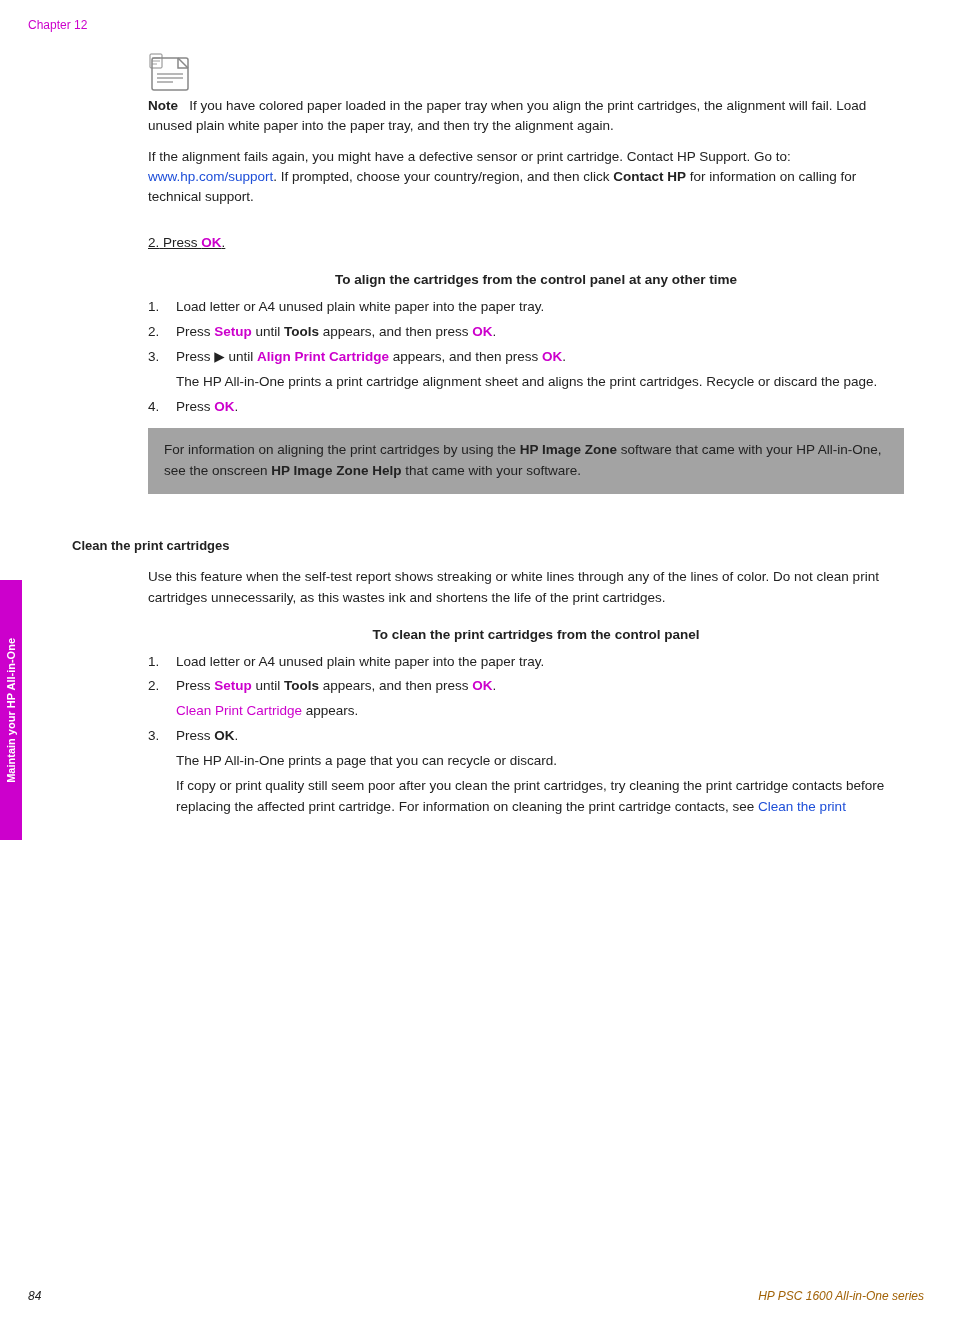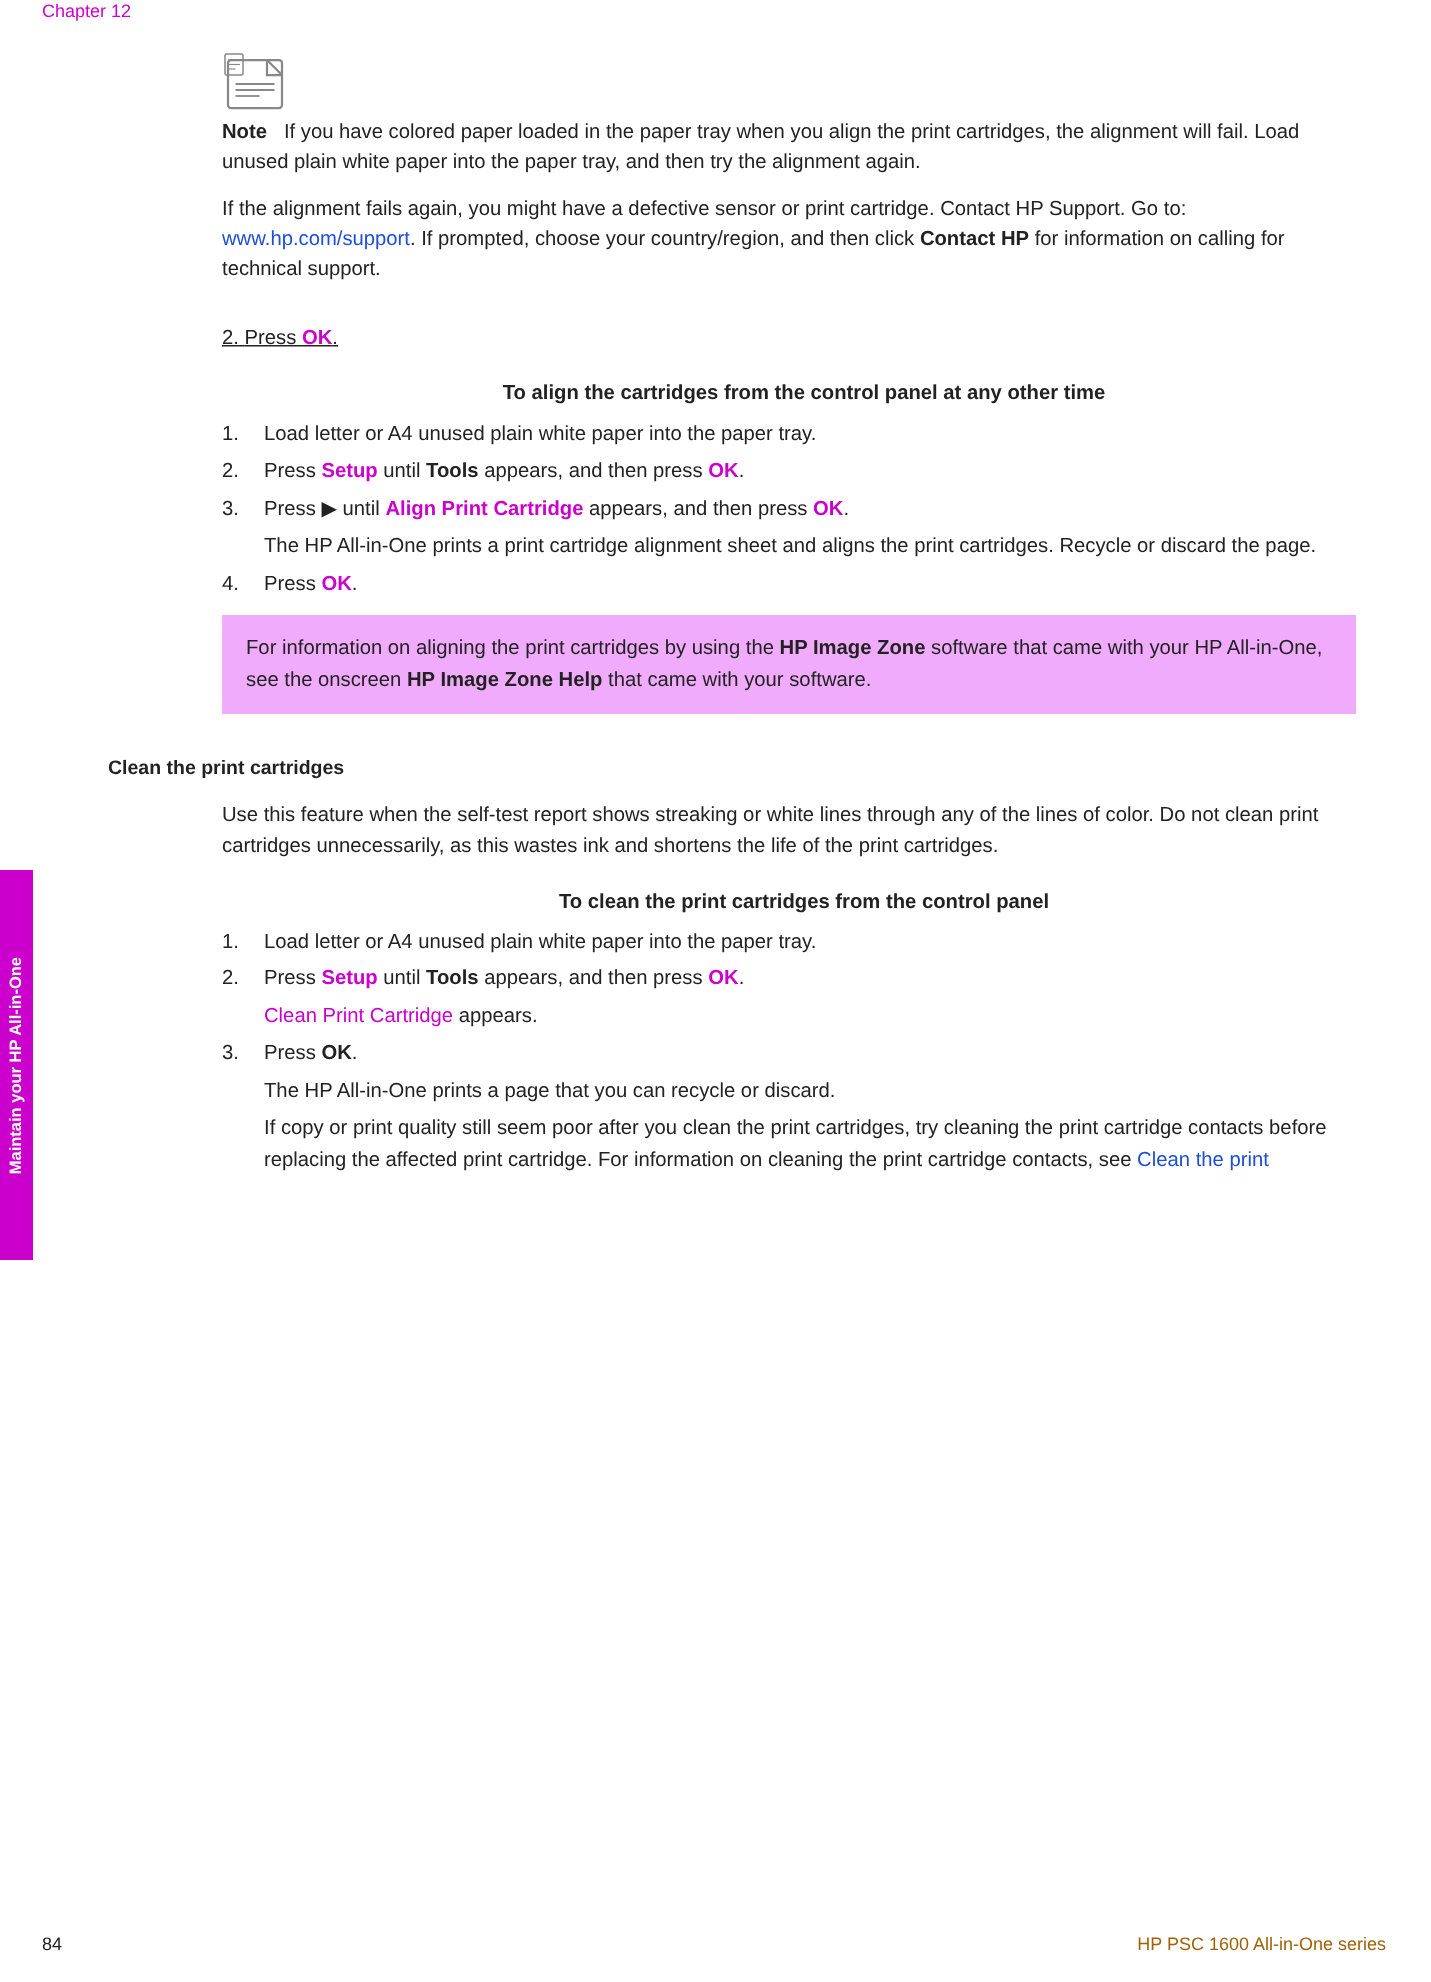--- a/index.html
+++ b/index.html
@@ -40,21 +40,21 @@
       font-weight: bold;
       writing-mode: vertical-rl;
       transform: rotate(180deg);
       white-space: nowrap;
     }
 
     
     .main-content {
       margin-left: 28px;
       margin-right: 30px;
-      padding-top: 0;
+      padding-top: 18px;
     }
 
     
     .chapter-header {
       color: #cc00cc;
       font-size: 12px;
       margin-bottom: 18px;
       margin-left: 0;
     }
 
@@ -131,26 +131,26 @@
 
     .list-sub {
       margin-left: 28px;
       margin-top: 2px;
       margin-bottom: 4px;
       line-height: 1.55;
     }
 
     
     .info-box {
-      background: #f0abfc;
+      background: #a3a3a3;
       border: none;
       margin-left: 120px;
       margin-right: 20px;
       padding: 12px 16px;
-      margin-bottom: 28px;
+      margin-bottom: 44px;
       line-height: 1.55;
     }
 
     
     .main-section-title {
       font-weight: bold;
       font-size: 13px;
       margin-left: 44px;
       margin-bottom: 14px;
     }
@@ -172,20 +172,21 @@
     .footer {
       position: absolute;
       bottom: 18px;
       left: 28px;
       right: 30px;
       display: flex;
       flex-direction: row;
       justify-content: space-between;
       font-size: 12px;
       color: #222;
+      font-style: italic;
     }
 
     .footer-left {
       font-size: 12px;
     }
 
     .footer-right {
       font-size: 12px;
       color: #a16207;
     }

